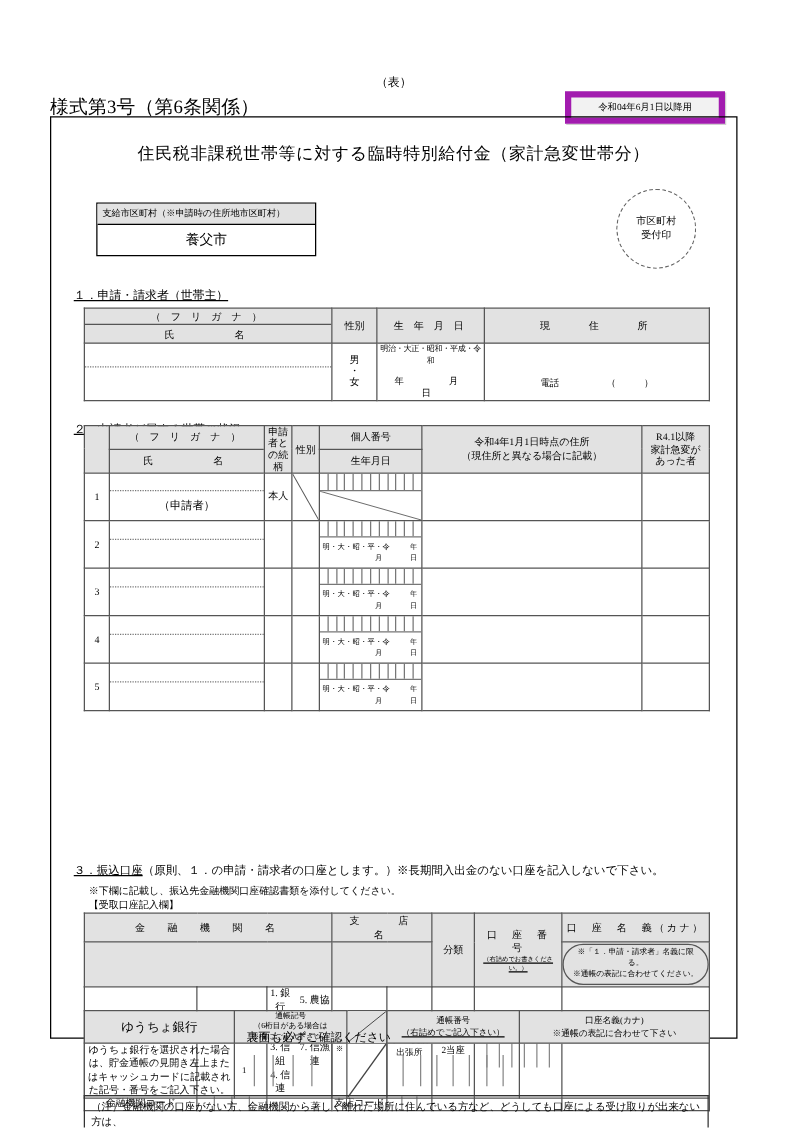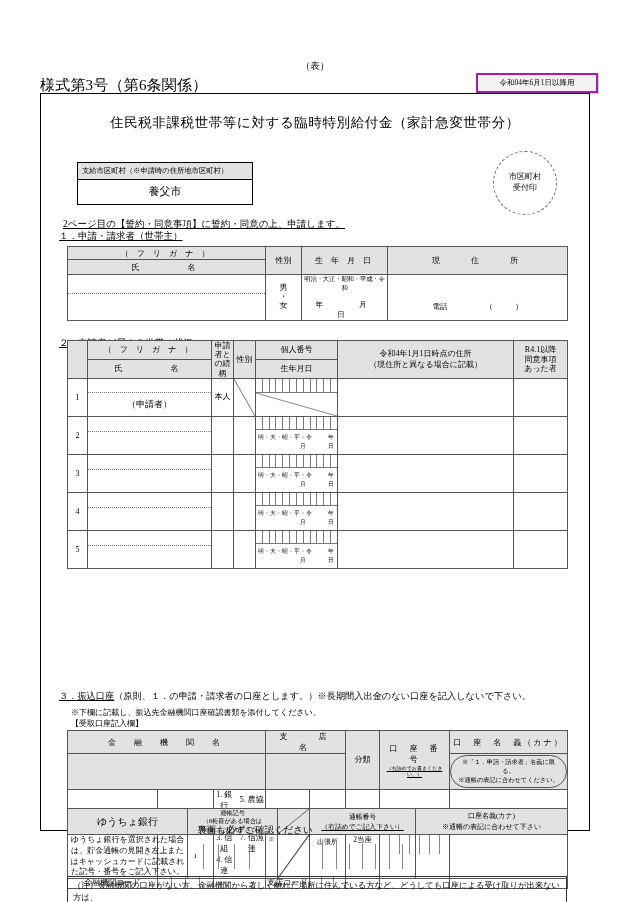--- a/index.html
+++ b/index.html
@@ -21,23 +21,23 @@
   
   .omote {
     position: absolute; top: 60px; left: 0; width: 630px;
     text-align: center; font-size: 9.5px;
   }
   .form-no {
     position: absolute; top: 76px; left: 40px;
     font-size: 15px; letter-spacing: .2px;
   }
   .date-badge {
-    position: absolute; top: 73px; left: 476px;
+    position: absolute; top: 73px; left: 452px;
     width: 118px; height: 16px;
-    border: 2px solid #a21caf;
+    border: 5px solid #a21caf;
     background: #f2f2f2;
     box-shadow: 1px 1px 0 #cfcfcf;
     display: flex; align-items: center; justify-content: center;
     font-size: 7.5px;
   }
 
   
   .frame {
     position: absolute; top: 93px; left: 40px;
     width: 550px; height: 738px;
@@ -191,21 +191,20 @@
     <div class="city-box">
       <div class="city-head">支給市区町村（※申請時の住所地市区町村）</div>
       <div class="city-name">養父市</div>
     </div>
 
     <div class="stamp">
       <span>市区町村</span>
       <span>受付印</span>
     </div>
 
-    <div class="pledge">2ページ目の【誓約・同意事項】に誓約・同意の上、申請します。</div>
 
     <div class="sec" style="top:136px">１．申請・請求者（世帯主）</div>
 
     <table class="tbl t1">
       <colgroup>
           <col style="width:198px">
           <col style="width:36px">
           <col style="width:86px">
           <col style="width:180px">
         </colgroup>
@@ -259,21 +258,21 @@
         <td class="hd furi">（ フ リ ガ ナ ）</td>
         <td class="hd v-small" rowspan="2">申請者との続柄</td>
         <td class="hd v-xs" rowspan="2">性別</td>
         <td class="hd" style="height:15px">個人番号</td>
         <td class="hd" rowspan="2">
           <div>令和4年1月1日時点の住所</div>
           <div>（現住所と異なる場合に記載）</div>
         </td>
         <td class="hd v-xs" rowspan="2">
           <div>R4.1以降</div>
-          <div>同意事項</div>
+          <div>家計急変が</div>
           <div>あった者</div>
         </td>
       </tr>
       <tr>
         <td class="hd shimei">氏　　　名</td>
         <td class="hd" style="height:15px">生年月日</td>
       </tr>
 
       <tr>
         <td>1</td>

